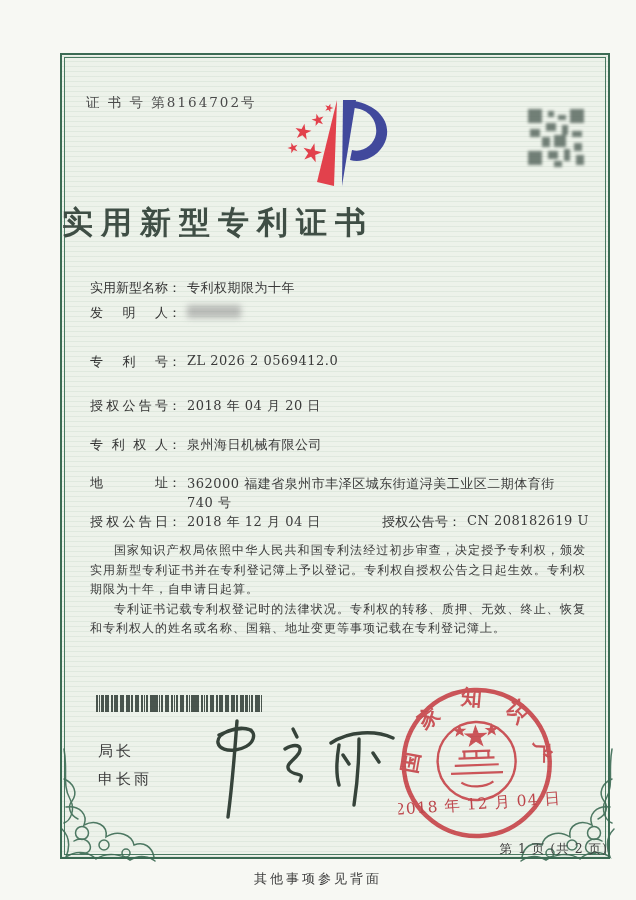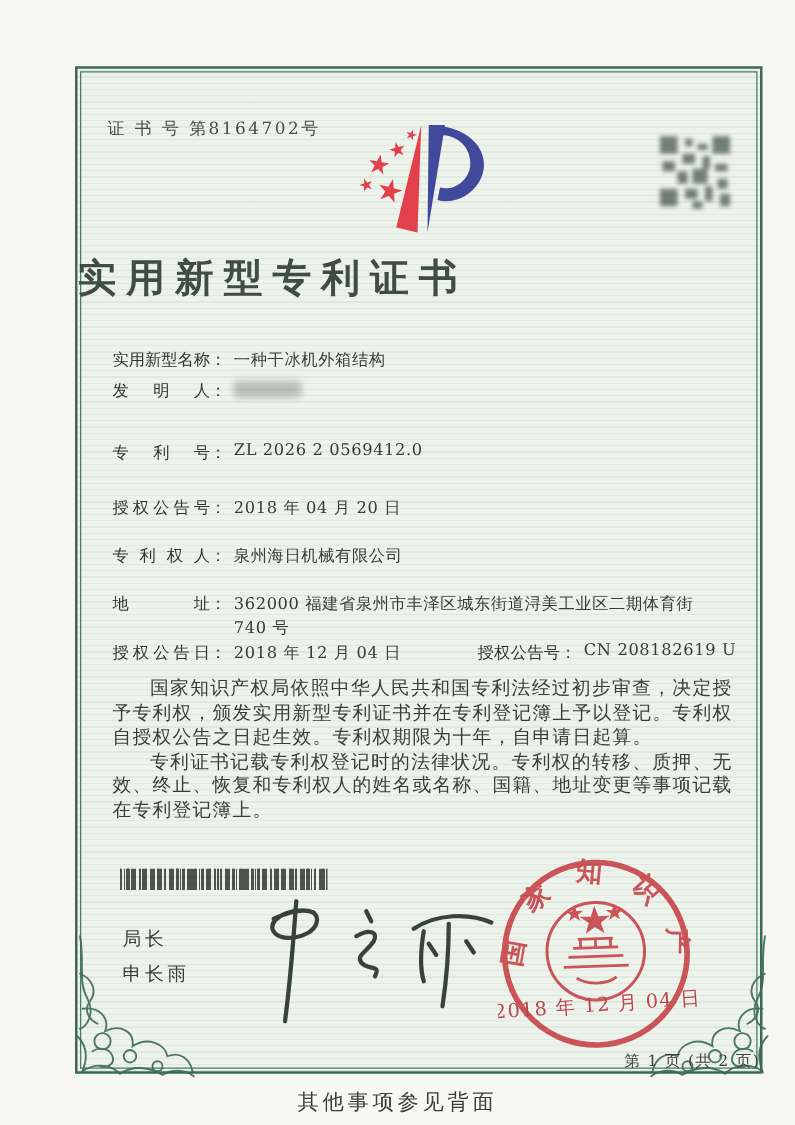--- a/index.html
+++ b/index.html
@@ -45,21 +45,21 @@
   .blur-name{
     display:inline-block;width:54px;height:13px;margin-top:1px;
     background:#8f8f8f;filter:blur(3px);opacity:.55;border-radius:2px;vertical-align:top;
   }
   .grant-group{position:absolute;left:292px;top:0;white-space:nowrap;}
   .glabel{
     display:inline-block;width:66px;text-align:justify;text-align-last:justify;
     vertical-align:top;color:#333;
   }
   .paras{
-    left:28px;top:486px;width:496px;font-size:15px;line-height:19.5px;
+    left:28px;top:486px;width:496px;font-size:12px;line-height:19.5px;
     color:#3b3b3b;text-align:justify;letter-spacing:1px;
   }
   .paras p{margin:0;text-indent:2em;}
   .barcode{
     left:34px;top:640px;width:166px;height:17px;opacity:.85;
     background:
       repeating-linear-gradient(90deg,#2e3a33 0 2px,transparent 2px 5px),
       repeating-linear-gradient(90deg,#2e3a33 0 1px,transparent 1px 3px),
       repeating-linear-gradient(90deg,transparent 0 6px,#2e3a33 6px 8px,transparent 8px 13px);
   }
@@ -68,21 +68,21 @@
   .signature{left:135px;top:658px;width:212px;height:112px;}
   .seal{left:335px;top:626px;width:162px;height:182px;mix-blend-mode:multiply;opacity:.9;transform:rotate(-2deg);}
   .footer-page{
     left:0;top:786px;width:100%;text-align:right;font-size:12.5px;color:#3e3e3e;letter-spacing:1px;
   }
   .corner{width:96px;height:118px;opacity:.9;}
   .corner-left{left:-2px;top:690px;}
   .corner-right{left:458px;top:690px;transform:scaleX(-1);}
   .back-note{
     position:absolute;left:0;top:870px;width:100%;text-align:center;
-    font-size:17px;color:#3c3c3c;letter-spacing:3px;
+    font-size:13px;color:#3c3c3c;letter-spacing:3px;
   }
 </style>
 </head>
 <body>
 
 <div class="page">
   <div class="frame">
     <div class="frame-inner"></div>
 
     <div class="abs cert-no">证 书 号 第8164702号</div>
@@ -122,21 +122,21 @@
         <rect x="24" y="46" width="10" height="8"></rect>
           <rect x="40" y="44" width="6" height="12"></rect>
         <rect x="52" y="50" width="8" height="10"></rect>
           <rect x="30" y="56" width="8" height="6"></rect>
       </g>
     </svg>
 
     <div class="abs title">实用新型专利证书</div>
 
     <div class="abs frow" style="top:224px">
-      <span class="flabel">实用新型名称</span><span class="fcolon">：</span><span class="fvalue">一种干冰机外箱结构</span>
+      <span class="flabel">实用新型名称</span><span class="fcolon">：</span><span class="fvalue">专利权期限为十年</span>
     </div>
     <div class="abs frow" style="top:249px">
       <span class="flabel">发明人</span><span class="fcolon">：</span><span class="blur-name"></span>
     </div>
     <div class="abs frow" style="top:298px">
       <span class="flabel">专利号</span><span class="fcolon">：</span><span class="fvalue">ZL 2026 2 0569412.0</span>
     </div>
     <div class="abs frow" style="top:342px">
       <span class="flabel">授权公告号</span><span class="fcolon">：</span><span class="fvalue">2018 年 04 月 20 日</span>
     </div>

